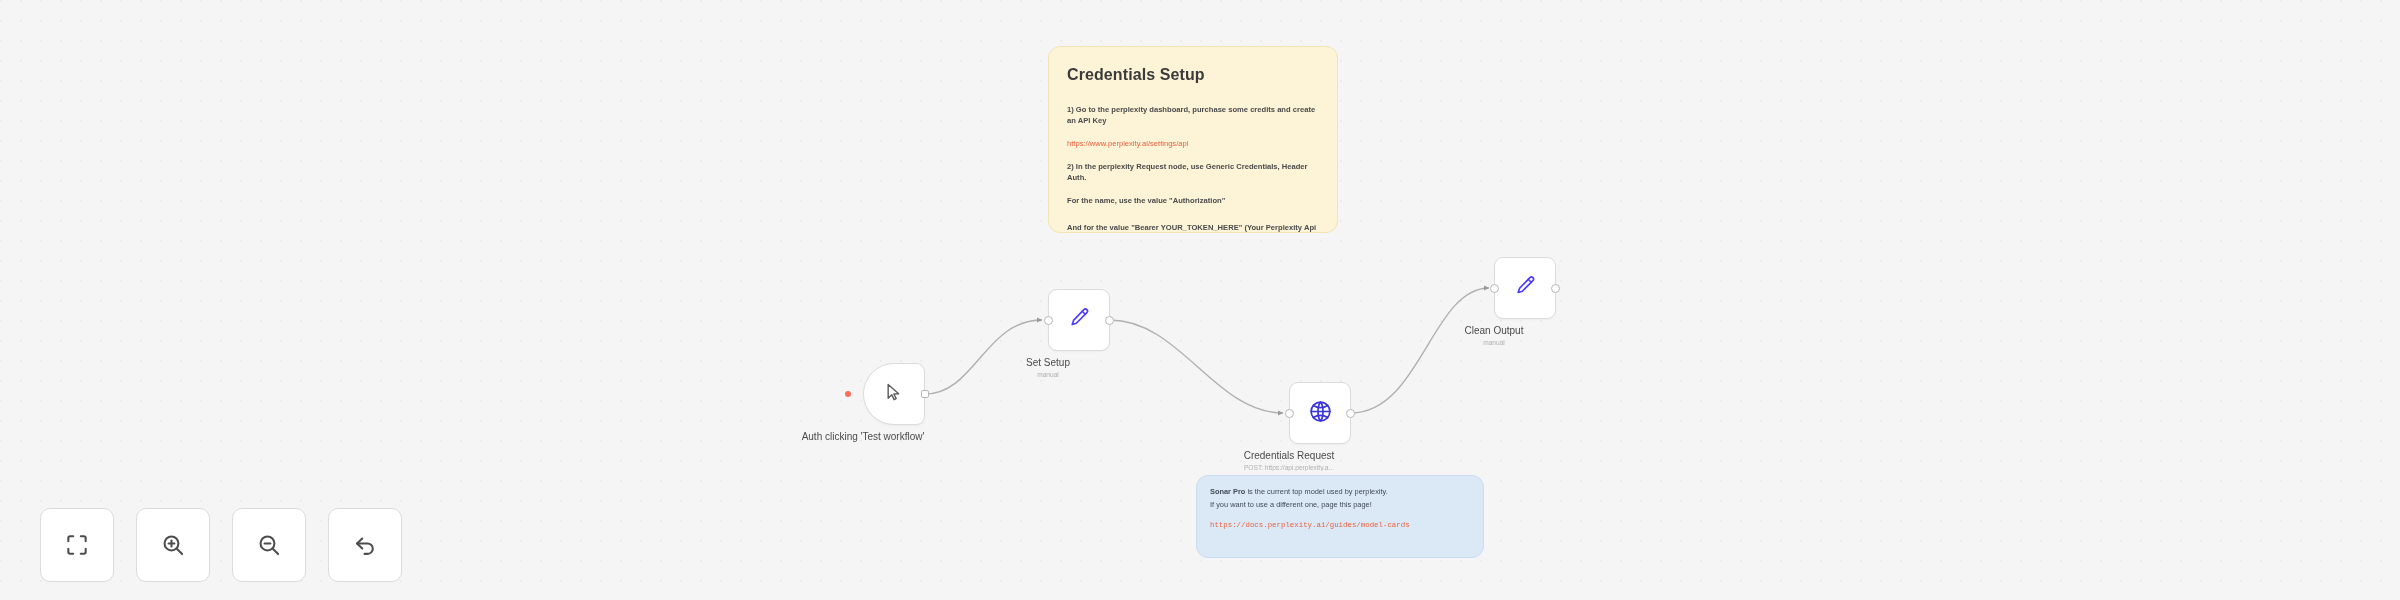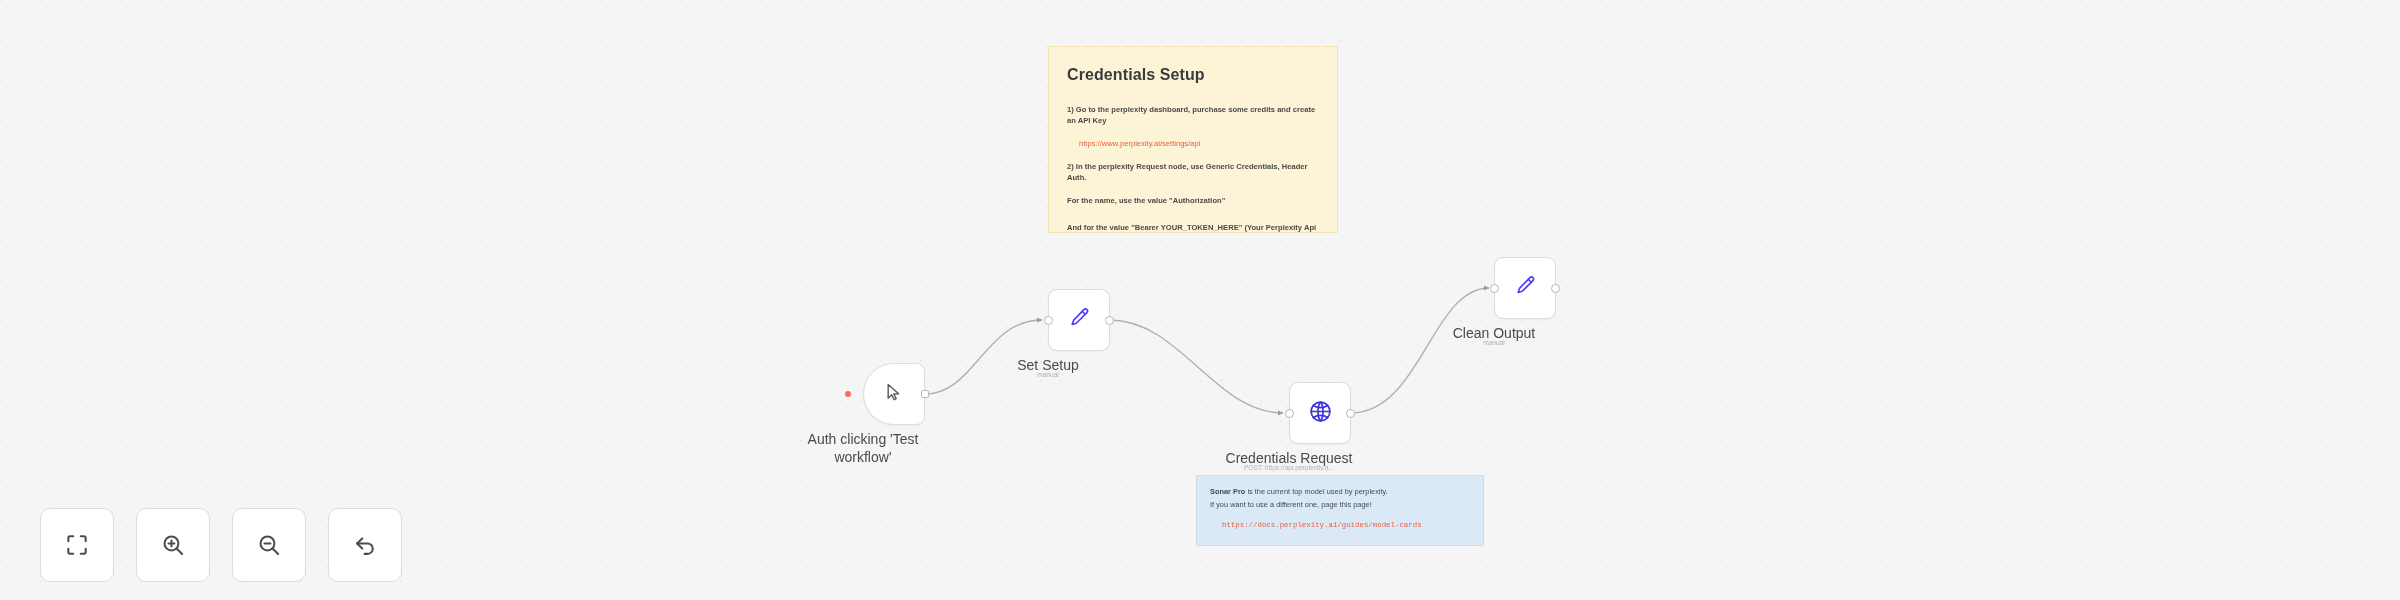--- a/index.html
+++ b/index.html
@@ -23,21 +23,21 @@
     background-image:
       radial-gradient(circle at 1px 1px, rgba(0,0,0,0.035) 1.1px, transparent 1.2px);
     background-size: 20px 20px;
     background-position: 0 0;
   }
 
   
   .sticky {
     position: absolute;
     box-sizing: border-box;
-    border-radius: 0;
+    border-radius: 12px;
     line-height: 1.45;
     overflow: hidden;
   }
   .sticky-yellow {
     background: #fdf4d8;
     border: 1px solid #f2e4b4;
     left: 1048px;
     top: 46px;
     width: 290px;
     height: 187px;
@@ -55,31 +55,31 @@
     color: #4a4a4a;
     margin: 0 0 12px 0;
     font-weight: bold;
   }
   .sticky-yellow .note-p.tight { margin-bottom: 16px; }
   .note-link {
     font-size: 7.6px;
     color: #e8603c;
     text-decoration: none;
     display: block;
-    margin: 0 0 12px 12px;
+    margin: 0 0 12px 0;
     word-break: break-all;
   }
 
   .sticky-blue {
     background: #dbe9f7;
     border: 1px solid #cadcf0;
     left: 1196px;
     top: 475px;
     width: 288px;
-    height: 71px;
+    height: 83px;
     padding: 11px 13px;
   }
   .sticky-blue .note-p {
     font-size: 7.4px;
     color: #3f4a57;
     margin: 0 0 2px 0;
   }
   .sticky-blue .note-link {
     margin-top: 10px;
     font-size: 7.4px;
@@ -103,21 +103,21 @@
   }
   .node.trigger {
     border-top-left-radius: 32px;
     border-bottom-left-radius: 32px;
     border-top-right-radius: 9px;
     border-bottom-right-radius: 9px;
   }
   .node-label {
     position: absolute;
     text-align: center;
-    font-size: 14px;
+    font-size: 10px;
     color: #4a4a4a;
     line-height: 1.25;
     width: 140px;
     left: 50%;
     transform: translateX(-50%);
     top: 68px;
     pointer-events: none;
   }
   .node-sublabel {
     position: absolute;

